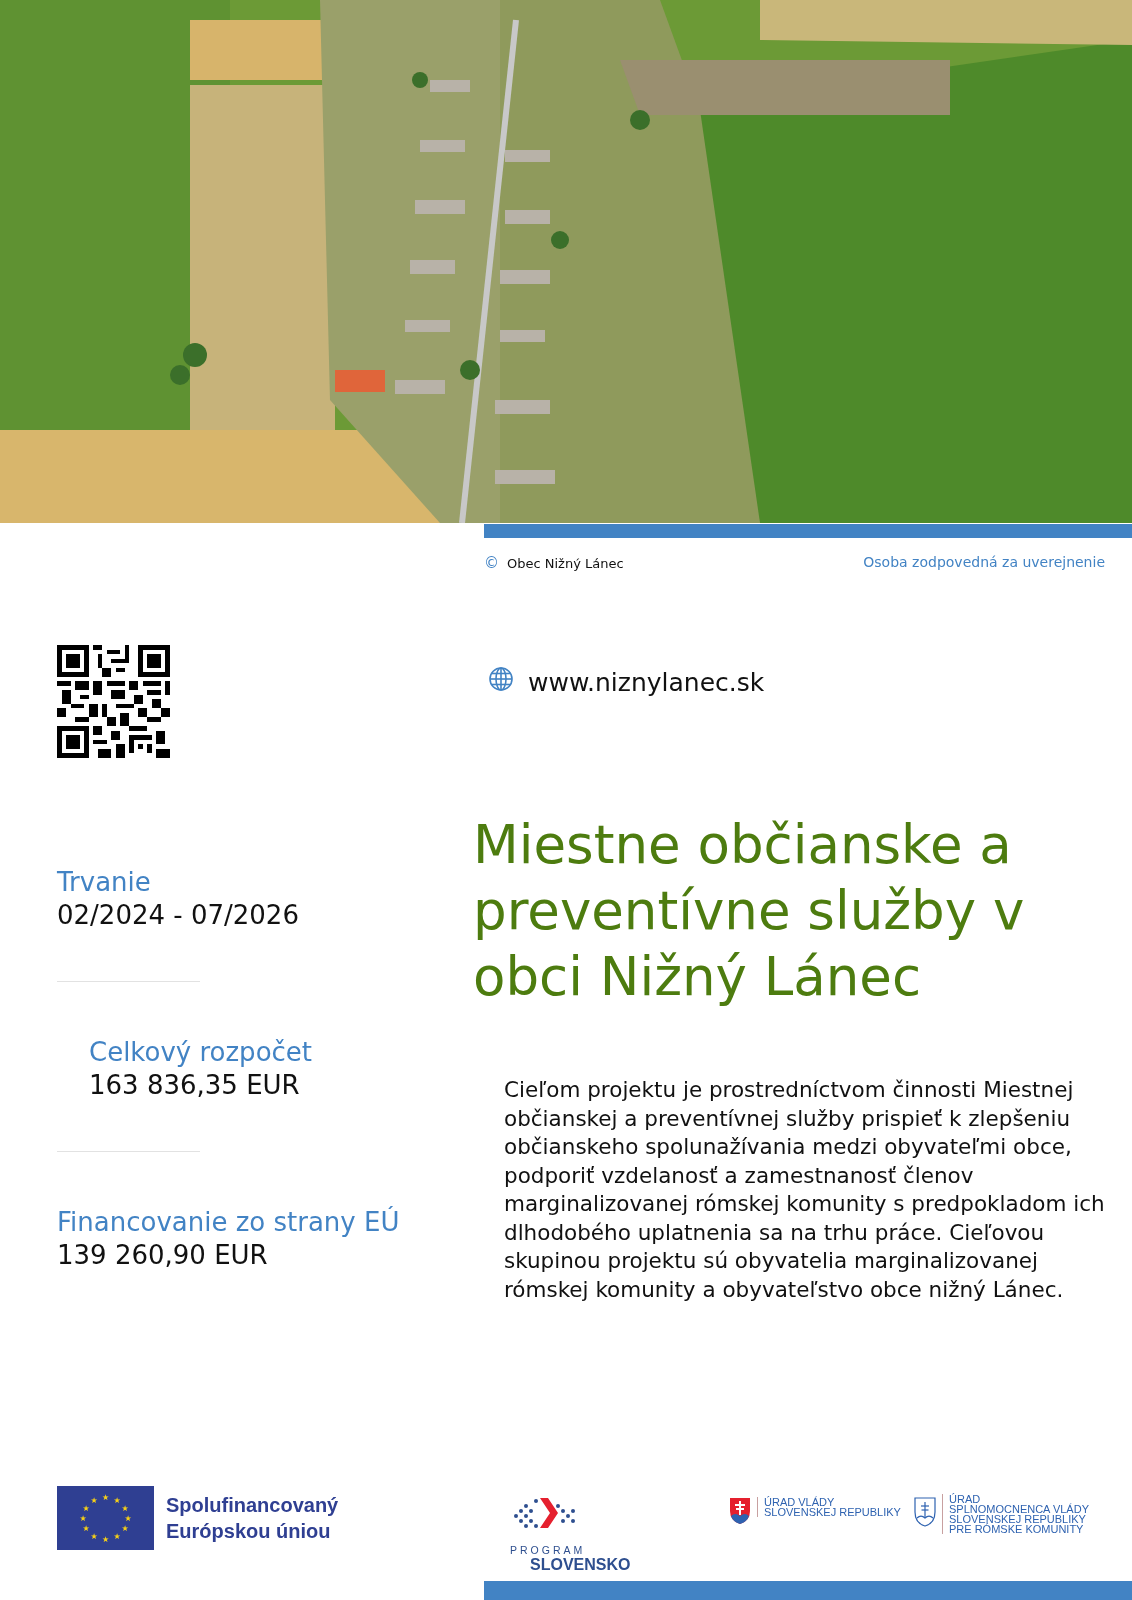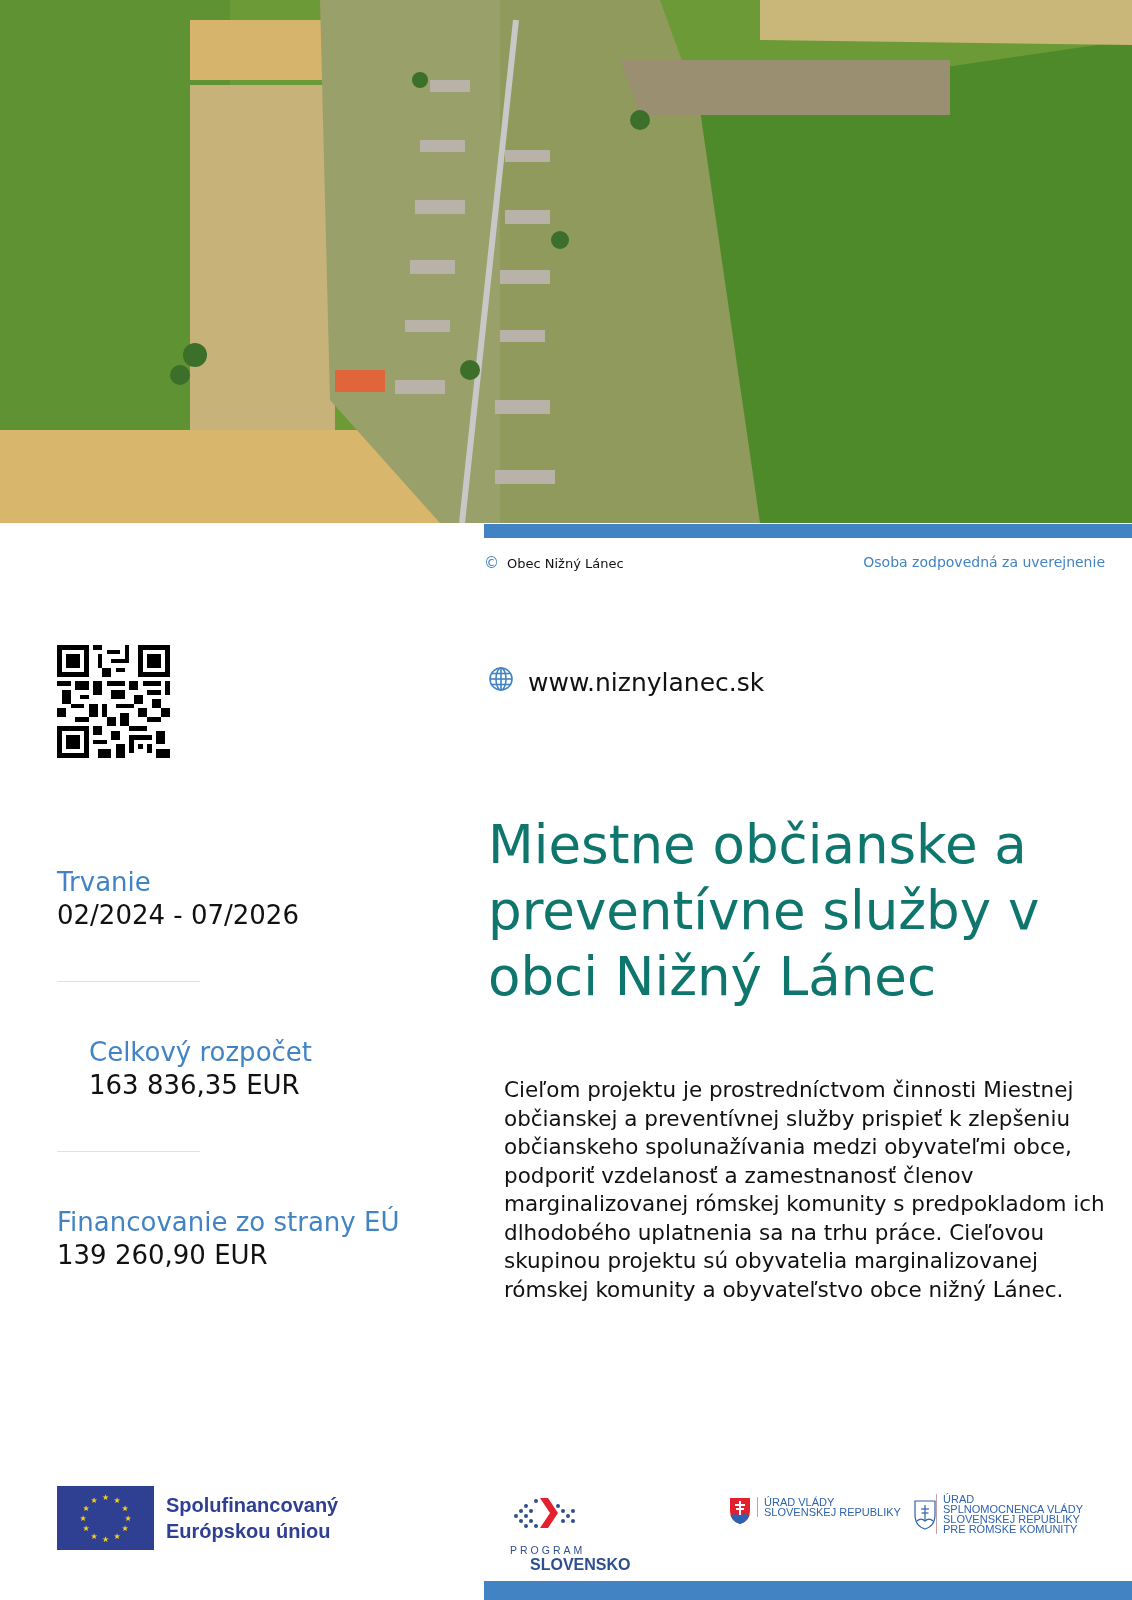--- a/index.html
+++ b/index.html
@@ -12,31 +12,31 @@
   .bottombar { position:absolute; left:484px; top:1581px; width:648px; height:19px; background:#4283c4; }
   .credit { position:absolute; left:484px; top:554px; font-size:13px; color:#111; display:flex; align-items:center; gap:8px; }
   .credit .copy { color:#4283c4; font-size:15px; }
   .responsible { position:absolute; right:27px; top:554px; font-size:14px; color:#4283c4; }
   .qr { position:absolute; left:57px; top:645px; width:113px; height:113px; }
   .web { position:absolute; left:488px; top:666px; display:flex; align-items:center; gap:14px; font-size:25px; color:#111;justify-content:space-between; }
   .meta { position:absolute; left:57px; width:380px; }
   .meta .label { color:#4283c4; font-size:26px; line-height:32px; }
   .meta .value { color:#111; font-size:26px; line-height:34px; }
   .divider { position:absolute; left:57px; width:143px; height:1px; background:#e2e2e2; }
-  .title { position:absolute; left:488px; top:812px; width:620px; font-size:53px; line-height:66px; color:#0f766e; }
+  .title { position:absolute; left:473px; top:812px; width:620px; font-size:53px; line-height:66px; color:#4d7c0f; }
   .desc { position:absolute; left:484px; top:1076px; width:620px; font-size:21.5px; line-height:28.5px; color:#111;margin-left:20px; }
   .eu { position:absolute; left:57px; top:1486px; display:flex; align-items:center; gap:12px; }
   .eu-flag { width:97px; height:64px; background:#2f3f92; position:relative; }
   .eu-text { color:#2f3f92; font-weight:bold; font-size:20px; line-height:26px; font-family:"Liberation Sans", sans-serif; }
   .logo-ps { position:absolute; left:510px; top:1494px; display:flex; align-items:flex-start; gap:8px;flex-direction:column; }
   .ps-text .small { font-size:10.5px; letter-spacing:3px; color:#2e4f8f; font-family:"Liberation Sans", sans-serif; }
   .ps-text .big { font-size:16px; font-weight:bold; color:#2e4f8f; font-family:"Liberation Sans", sans-serif;margin-left:20px; }
   .logo-uv { position:absolute; left:729px; top:1497px; display:flex; align-items:flex-start; gap:6px; }
   .logo-uv .txt, .logo-us .txt { font-size:11px; line-height:10px; color:#2e62b0; font-family:"Liberation Sans", sans-serif; border-left:1px solid #c8a0a0; padding-left:6px; }
-  .logo-us { position:absolute; left:914px; top:1494px; display:flex; align-items:flex-end; }
+  .logo-us { position:absolute; left:914px; top:1494px; display:flex; align-items:center; gap:6px; }
 </style>
 </head>
 <body>
 
 <div class="hero">
   <svg width="1132" height="523" viewBox="0 0 1132 523">
     <rect x="0" y="0" width="1132" height="523" fill="#6c9a36"></rect>
     <rect x="0" y="0" width="230" height="523" fill="#5f9232"></rect>
     <polygon points="190,20 380,20 380,80 190,80" fill="#d7b46b"></polygon>
     <polygon points="190,85 335,85 335,520 190,520" fill="#c7b37a"></polygon>

